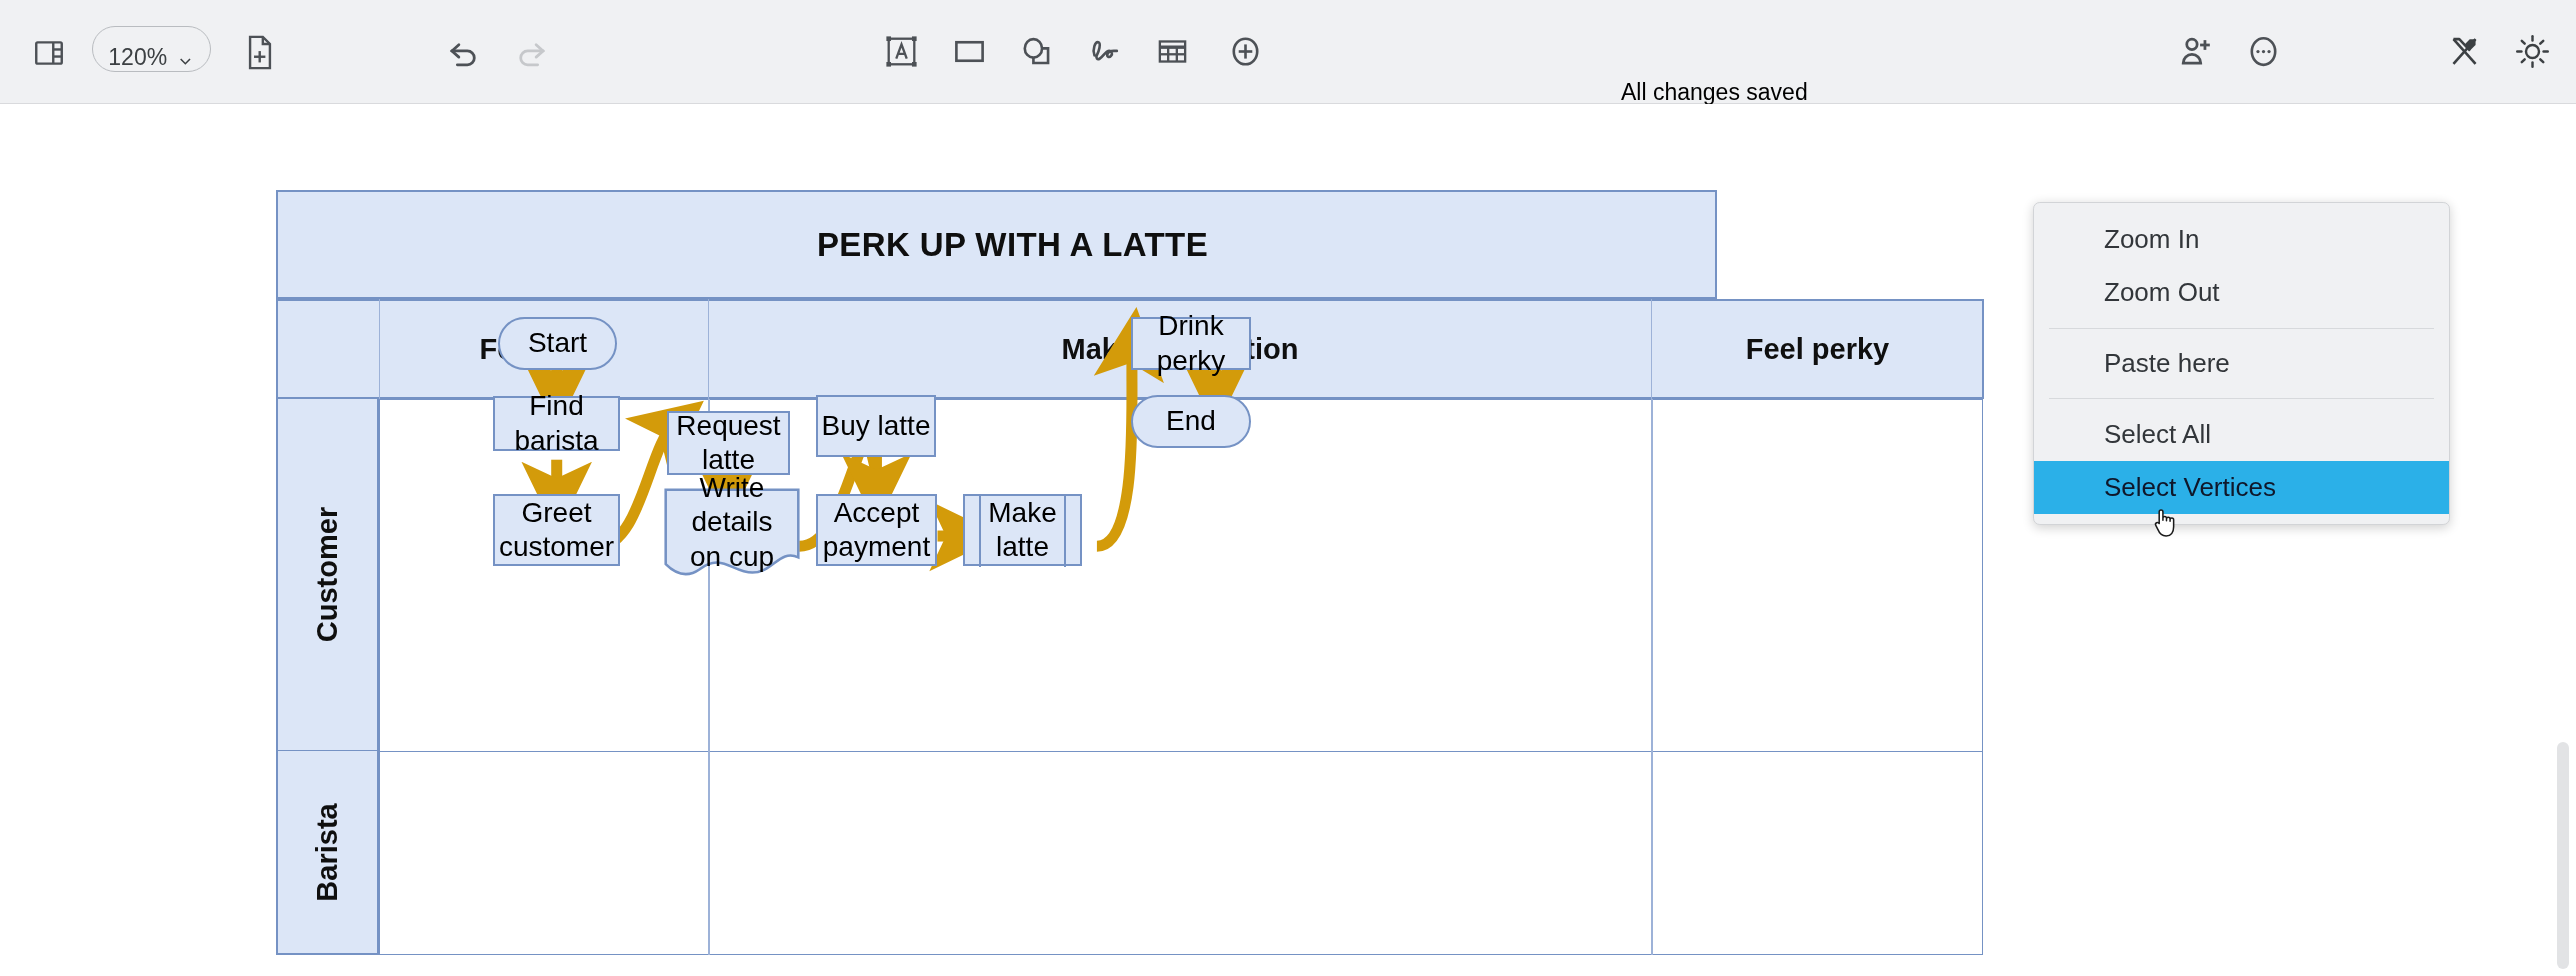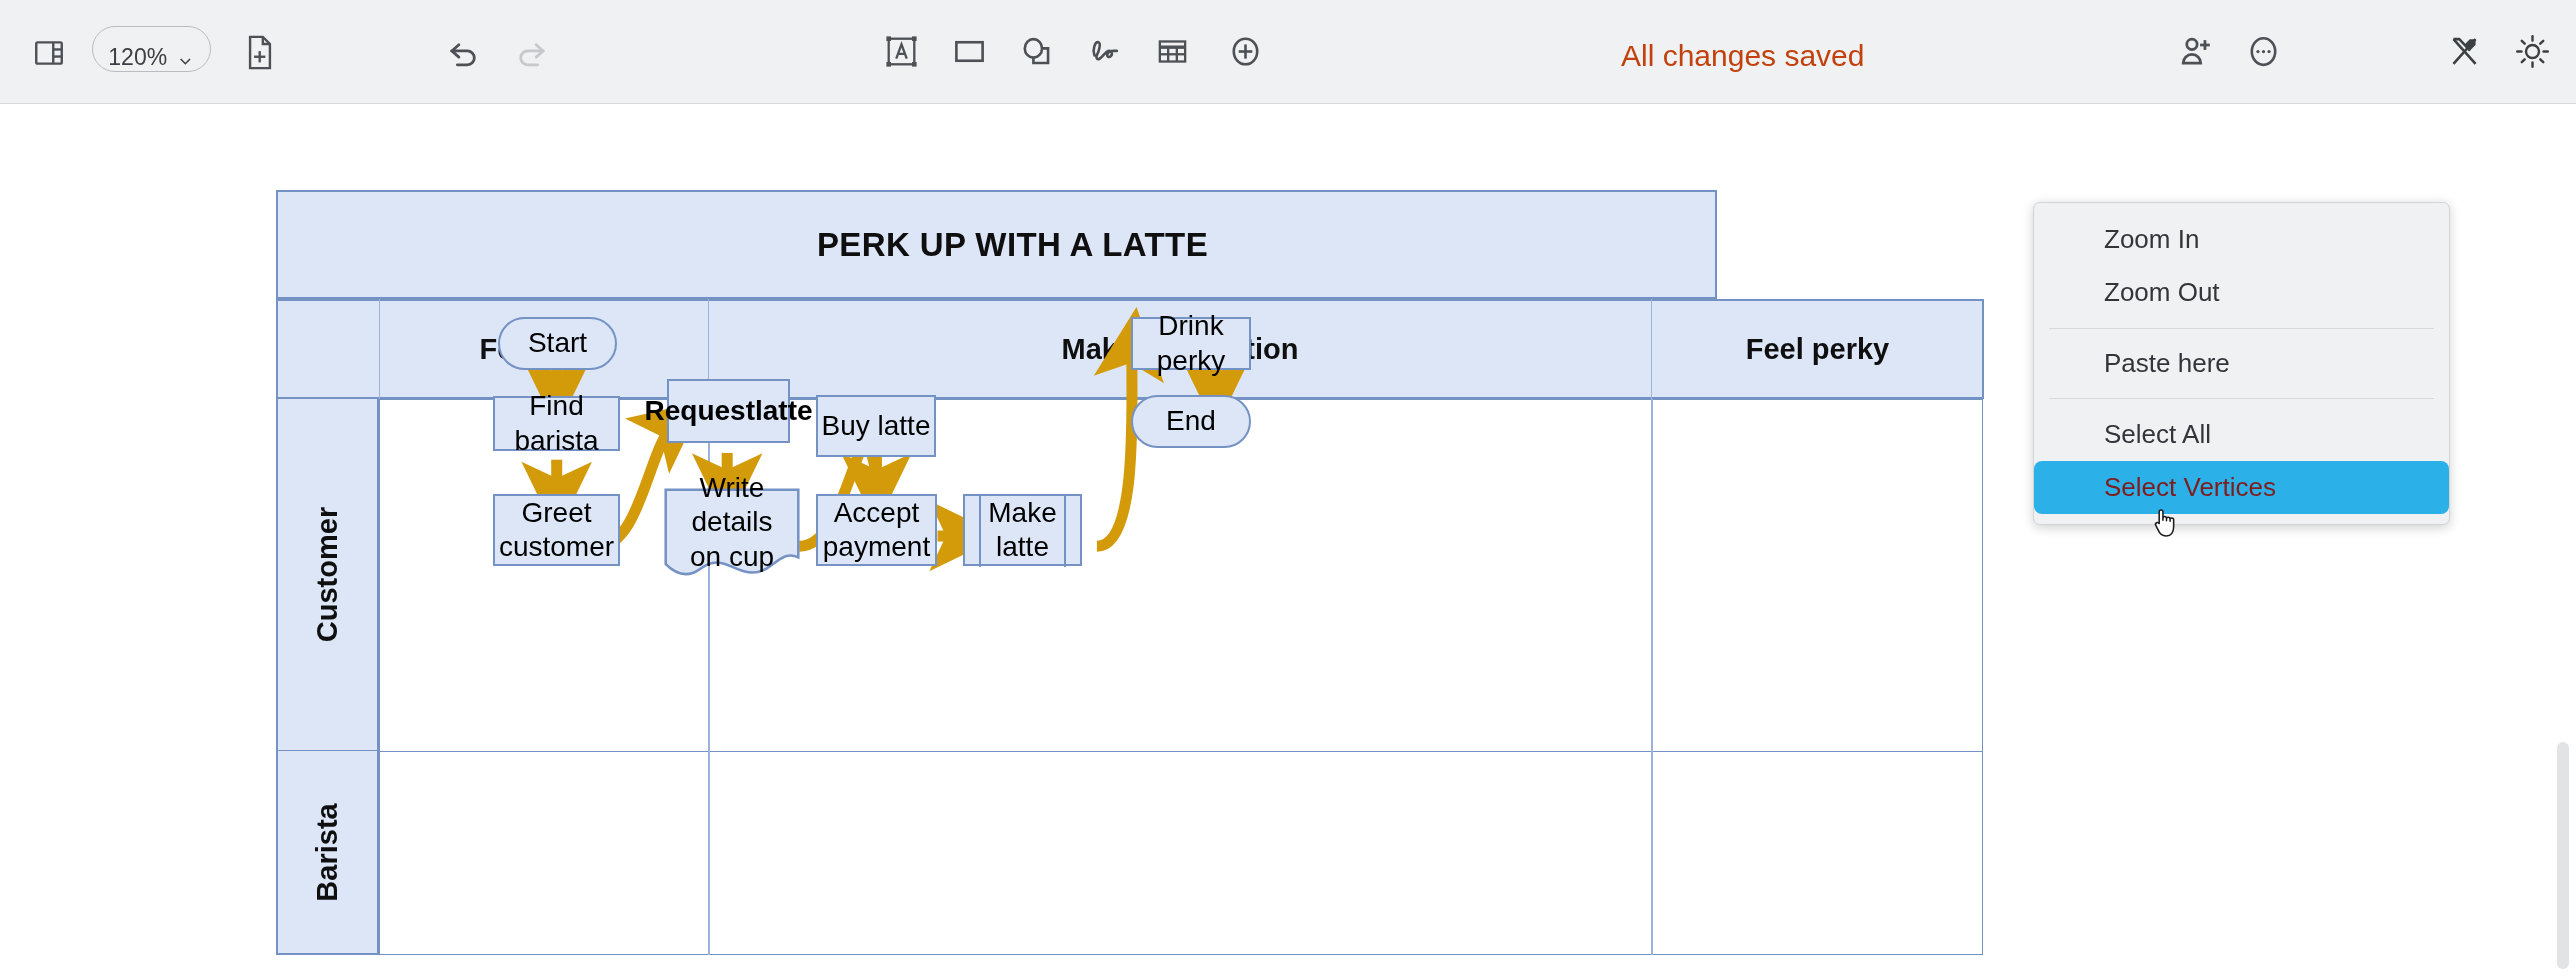--- a/index.html
+++ b/index.html
@@ -27,22 +27,23 @@
   #zoom-select {
     height: 46px; min-width: 100px;
     border: 1.7px solid #b9bcc0; border-radius: 23px;
     background: #f0f1f3;
     display: flex; align-items: flex-end; justify-content: center;
     gap: 8.5px; padding: 0 15.3px;
     font-size: 23px; color: #3c4043; font-weight: 400;
   }
 
   #status-text {
-    font-size: 30px; color: #c2410c;
+    font-size: 23px; color: #000000;
     white-space: nowrap;
+    margin-top: 40px;
   }
 
   
   #canvas {
     position: absolute; left: 0; top: 104px;
     width: 2576px; height: 873px;
     background: #ffffff;
     overflow: hidden;
   }
 
@@ -134,21 +135,21 @@
     padding: 10.2px 0;
     z-index: 50;
   }
   .ctx-item {
     height: 53px;
     display: flex; align-items: center;
     padding-left: 70px;
     font-size: 26px; color: #32363a;
     white-space: nowrap;
   }
-  .ctx-item.active { background: #2bb0e8; color: #7f1d1d; border-radius: 8px; }
+  .ctx-item.active { background: #2bb0e8; color: #0f172a; }
   .ctx-div { height: 0.8px; background: #d7d9dc; margin: 8.5px 15.3px; }
 
   #ctx-cursor {
     position: absolute; left: 2152px; top: 504px;
     width: 29px; height: 34px; z-index: 60; pointer-events:none;
   }
 
   
   #vscroll-track {
     position: absolute; right: 0; top: 104px;
@@ -394,21 +395,21 @@
 
     <div class="node" style="left:217px; top:206px; width:127px; height:55px;">
       <span>Find barista</span>
     </div>
 
     <div class="node" style="left:217px; top:304px; width:127px; height:72px; flex-direction:column;">
       <span>Greet</span>
       <span>customer</span>
     </div>
 
-    <div class="node" style="left:391px; top:189px; width:123px; height:64px; flex-direction:row;font-weight:bold;">
+    <div class="node" style="left:391px; top:221px; width:123px; height:64px; flex-direction:column;">
       <span>Request</span>
       <span>latte</span>
     </div>
 
     <div class="node doc" style="left:388px; top:298px; width:136px; height:93px; flex-direction:column;">
       <svg viewBox="0 0 160 110" preserveAspectRatio="none">
         <path d="M2,2 H158 V82 C136,72 128,100 104,100 C80,100 68,76 42,96 C28,106 14,102 2,90 Z" fill="#dce6f7" stroke="#7592c4" stroke-width="3"></path>
       </svg>
       <div class="doc-txt">
         <div>Write details</div>

